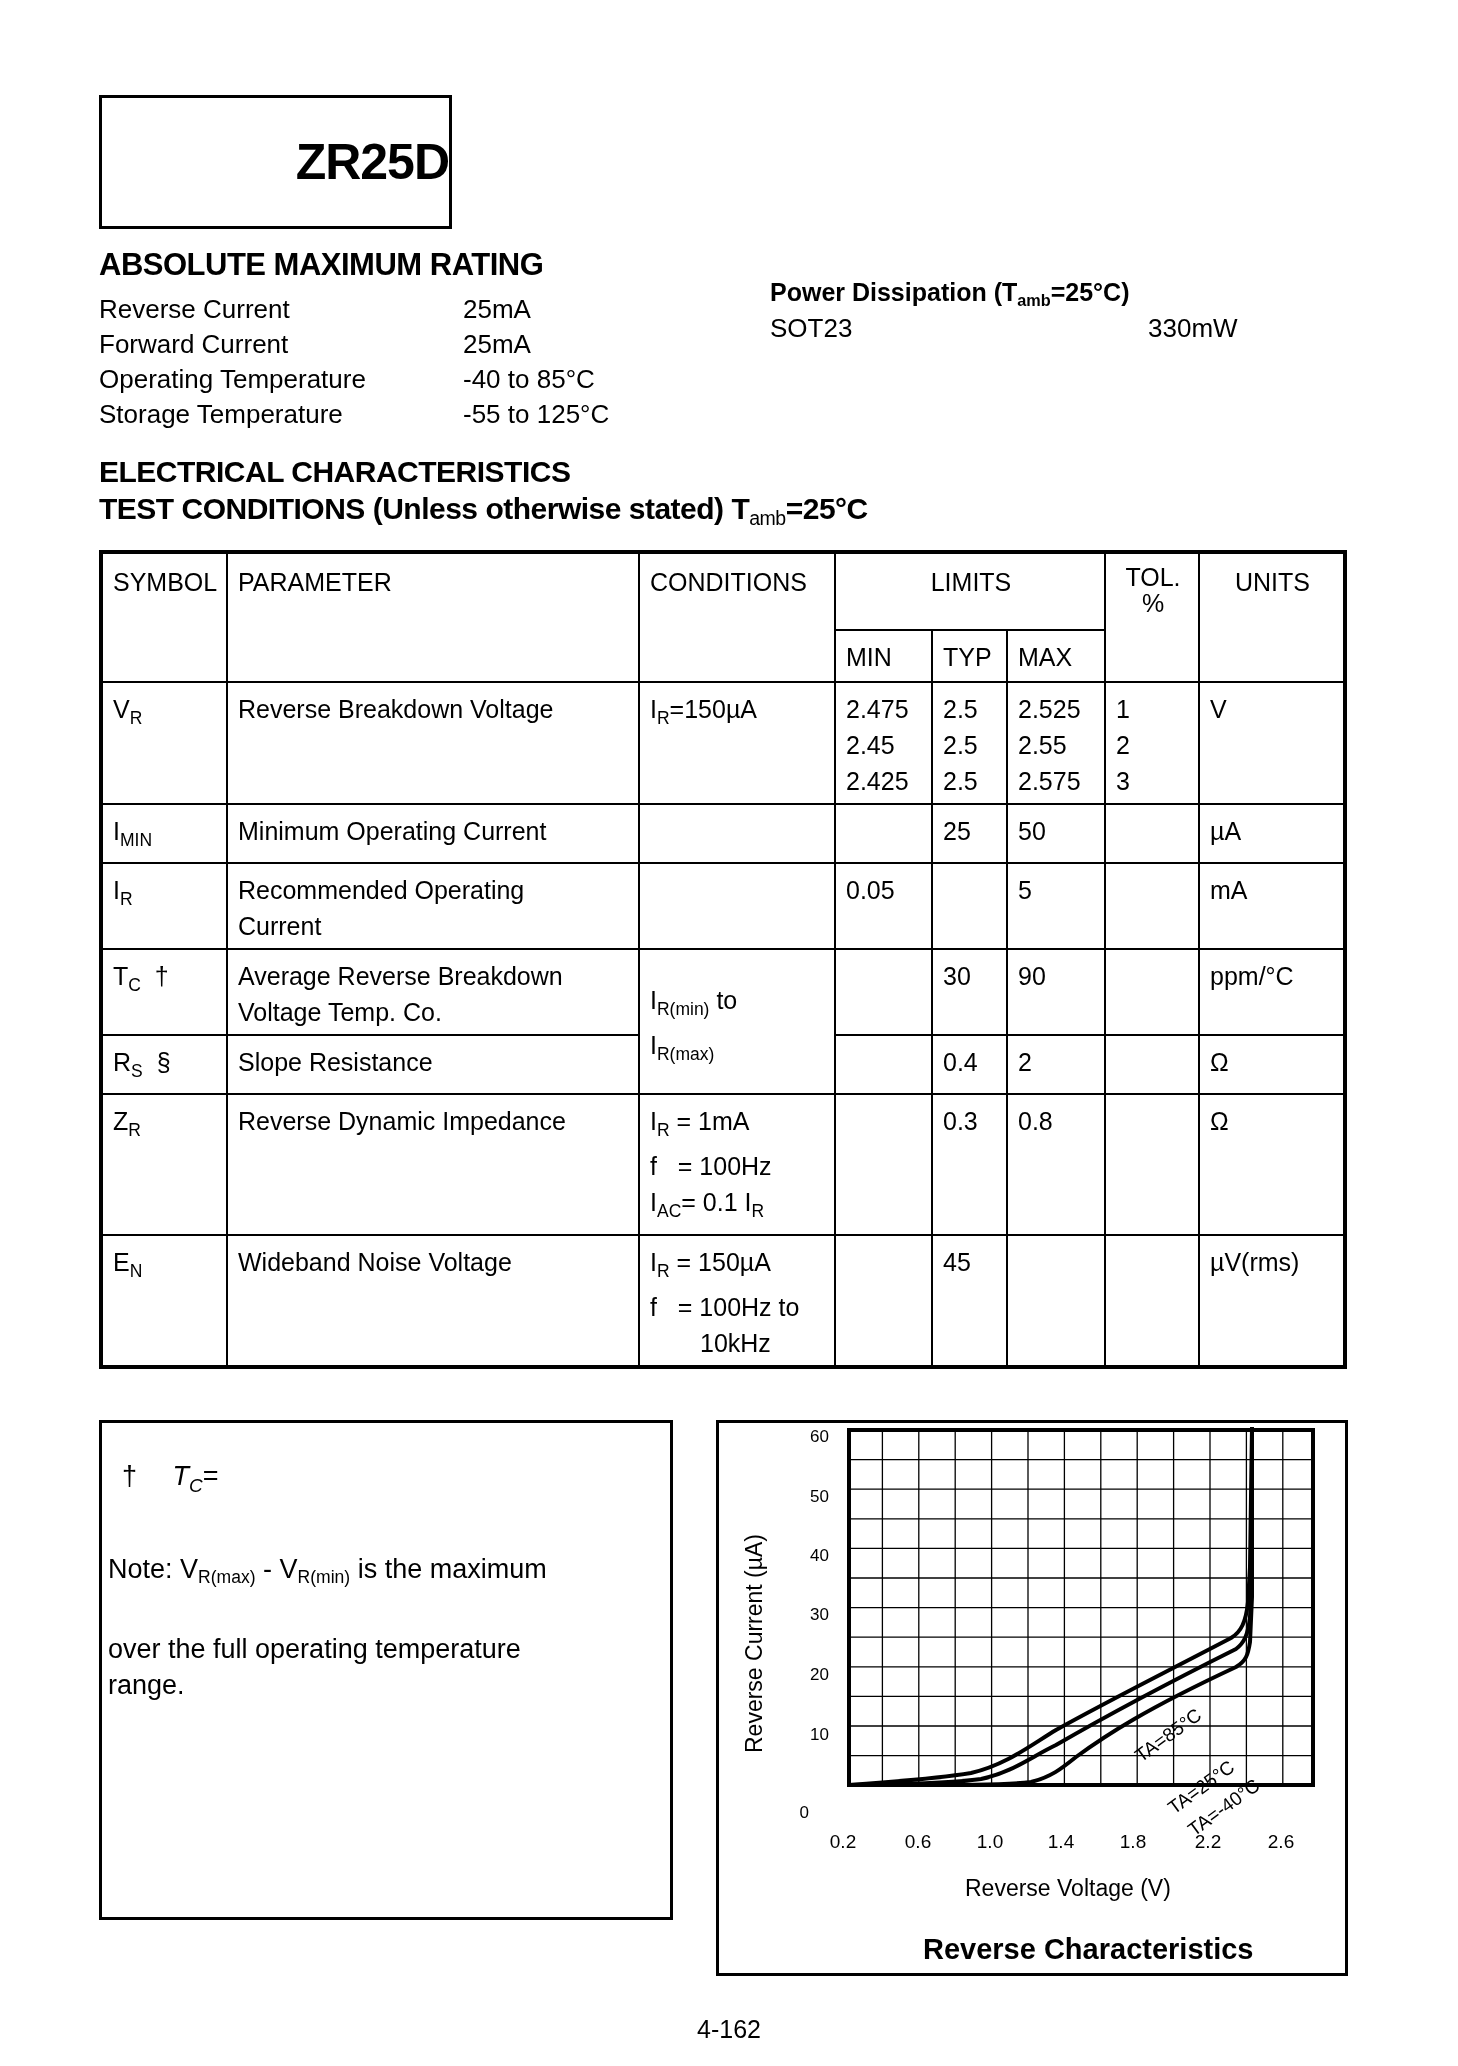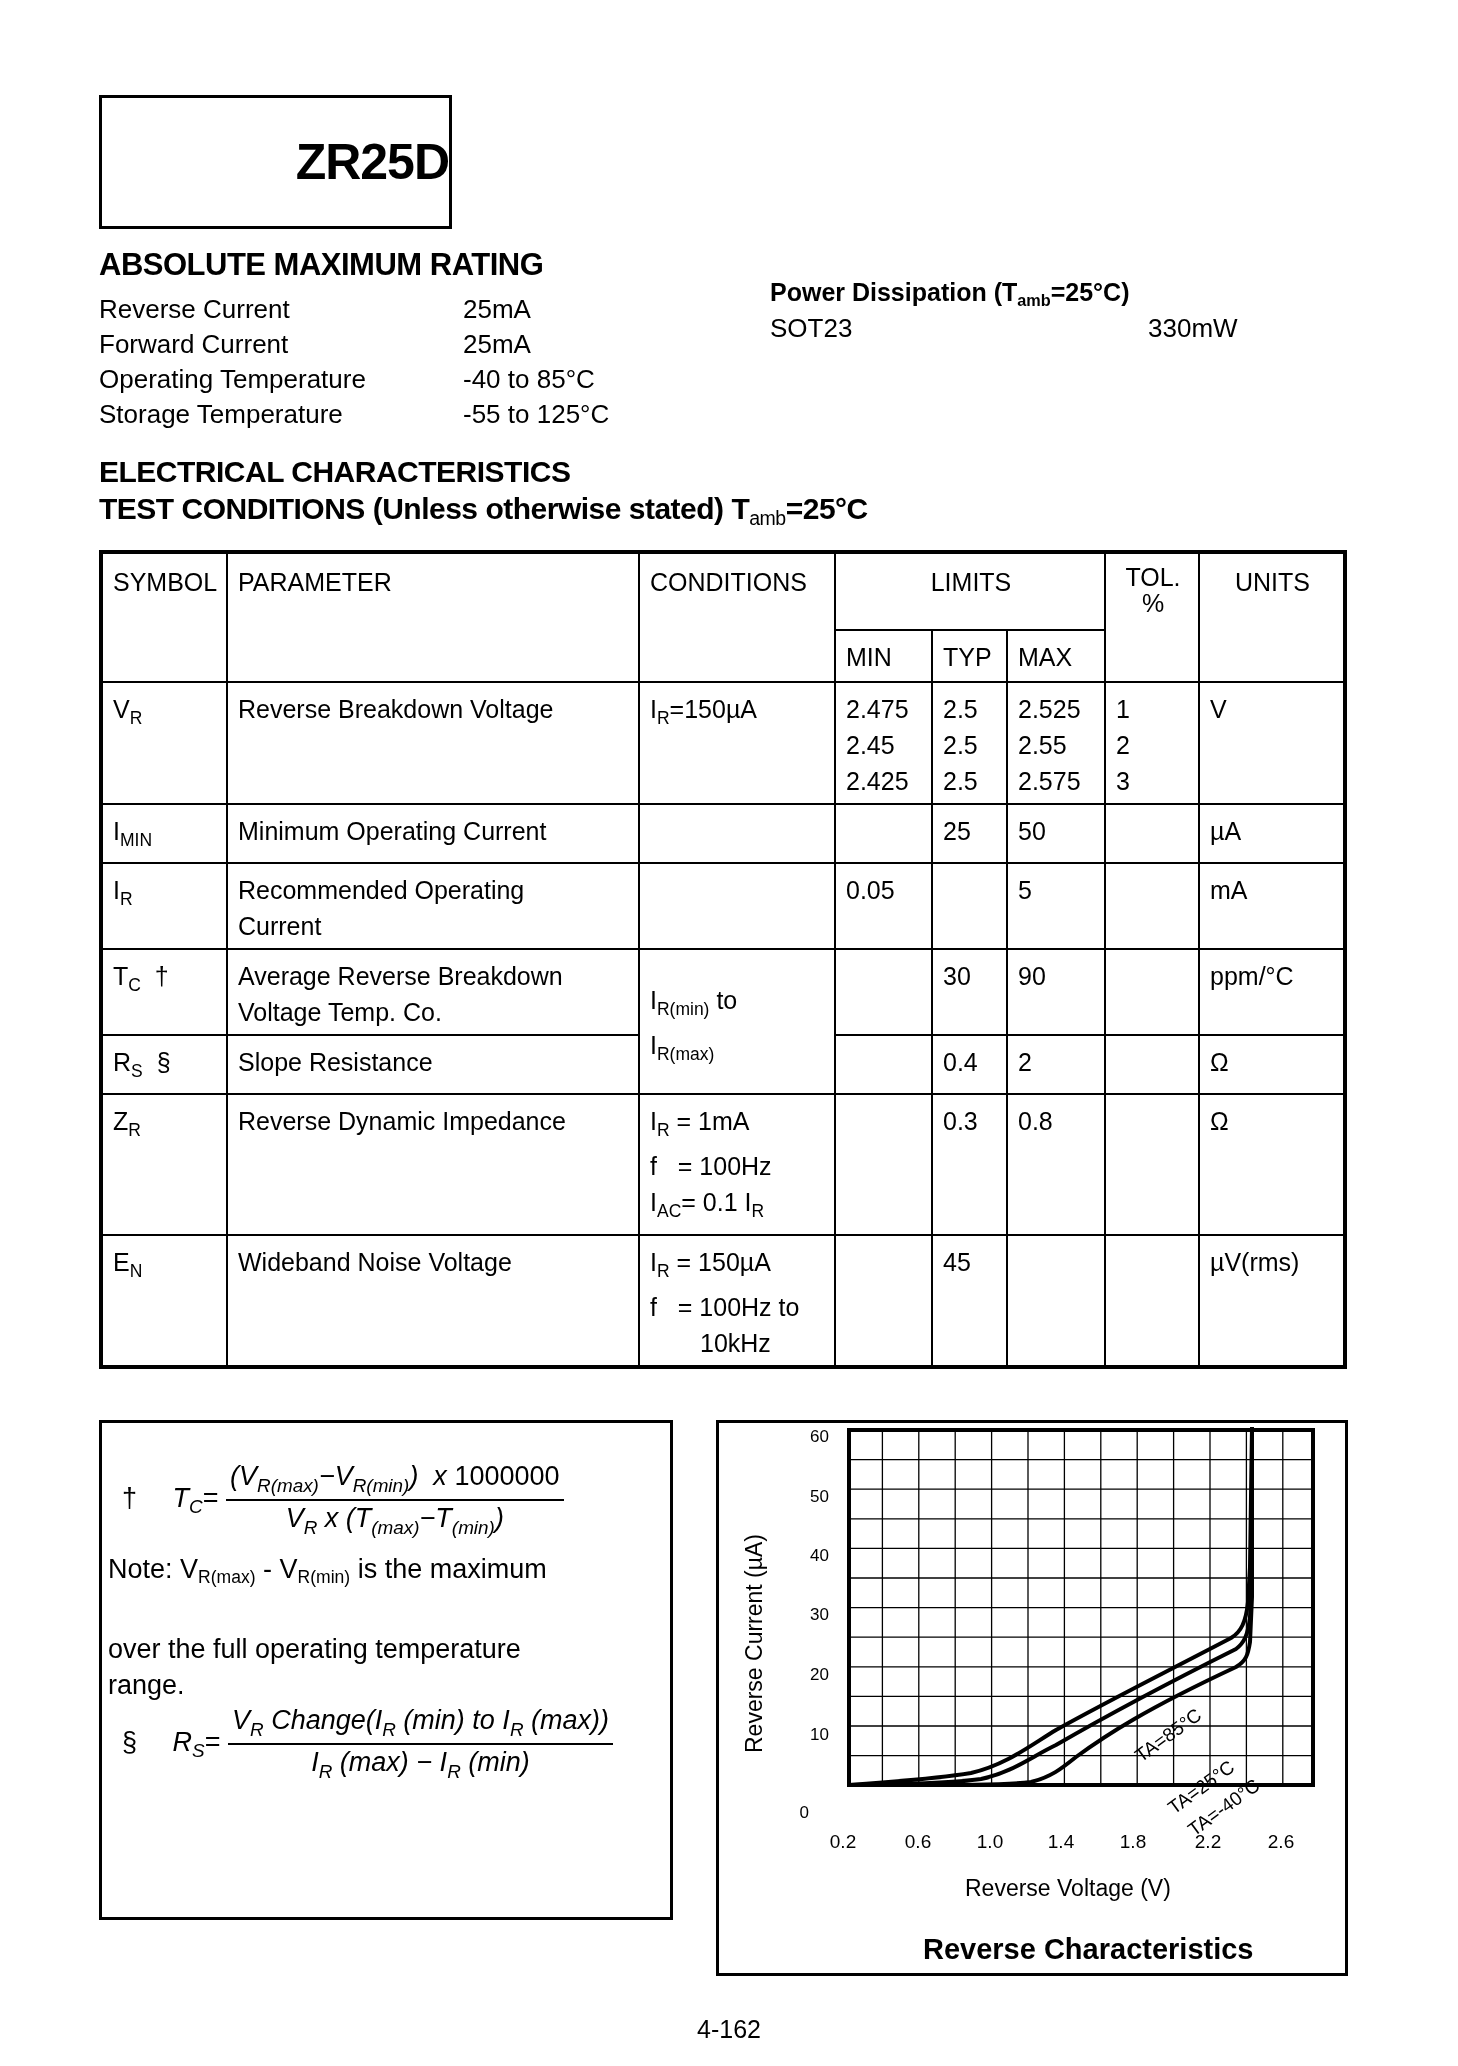--- a/index.html
+++ b/index.html
@@ -189,38 +189,26 @@
     <td></td>
     <td>µV(rms)</td>
   </tr>
 </tbody>
   </table>
 
 <div class="abs notes-box">
   <div class="abs formula" style="left:20px; top:38px; width:540px;">
     <span style="font-style:normal; margin-right:28px;">†</span>
     <span>T</span><span class="sub-s">C</span><span style="font-style:normal;">=</span>
-    <span class="frac">
-      <span class="num">(V<span class="sub-s">R(max)</span>−V<span class="sub-s">R(min)</span>) &nbsp;x <span style="font-style:normal;">1000000</span></span>
-      <span class="den">V<span class="sub-s">R</span> x (T<span class="sub-s">(max)</span>−T<span class="sub-s">(min)</span>)</span>
-    </span>
   </div>
   <div class="abs note-text" style="left:6px; top:128px; width:560px;">
     <span>Note: V</span><span class="sub">R(max)</span><span> - V</span><span class="sub">R(min)</span><span> is the maximum</span><br>
     <br>
     <span>over the full operating temperature</span><br>
     <span>range.</span>
-  </div>
-  <div class="abs formula" style="left:20px; top:282px; width:560px;">
-    <span style="font-style:normal; margin-right:28px;">§</span>
-    <span>R</span><span class="sub-s">S</span><span style="font-style:normal;">=</span>
-    <span class="frac">
-      <span class="num">V<span class="sub-s">R</span> Change(I<span class="sub-s">R</span> (min) to I<span class="sub-s">R</span> (max))</span>
-      <span class="den">I<span class="sub-s">R</span> (max) − I<span class="sub-s">R</span> (min)</span>
-    </span>
   </div>
 </div>
 
 <div class="abs chart-box">
   <div class="ylabel" style="left:22px; top:330px;">Reverse Current  (µA)</div>
 
   <svg class="abs" style="left:127px; top:4px;" width="470" height="362" viewBox="0 0 470 362">
     <g stroke="#000" stroke-width="1.3" fill="none">
       <line x1="36.4" y1="3" x2="36.4" y2="358"></line>
         <line x1="72.8" y1="3" x2="72.8" y2="358"></line>

